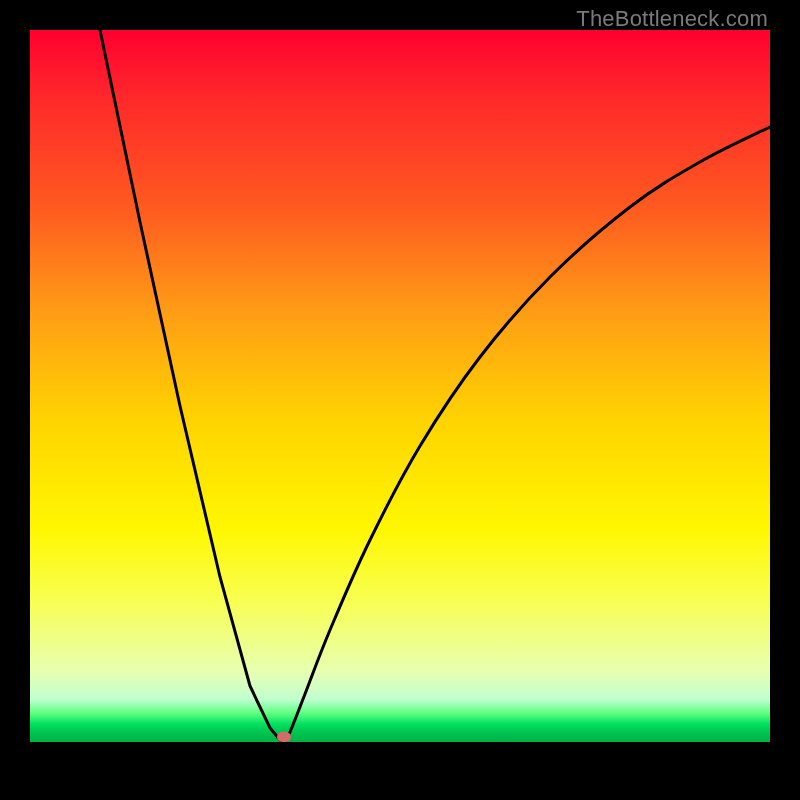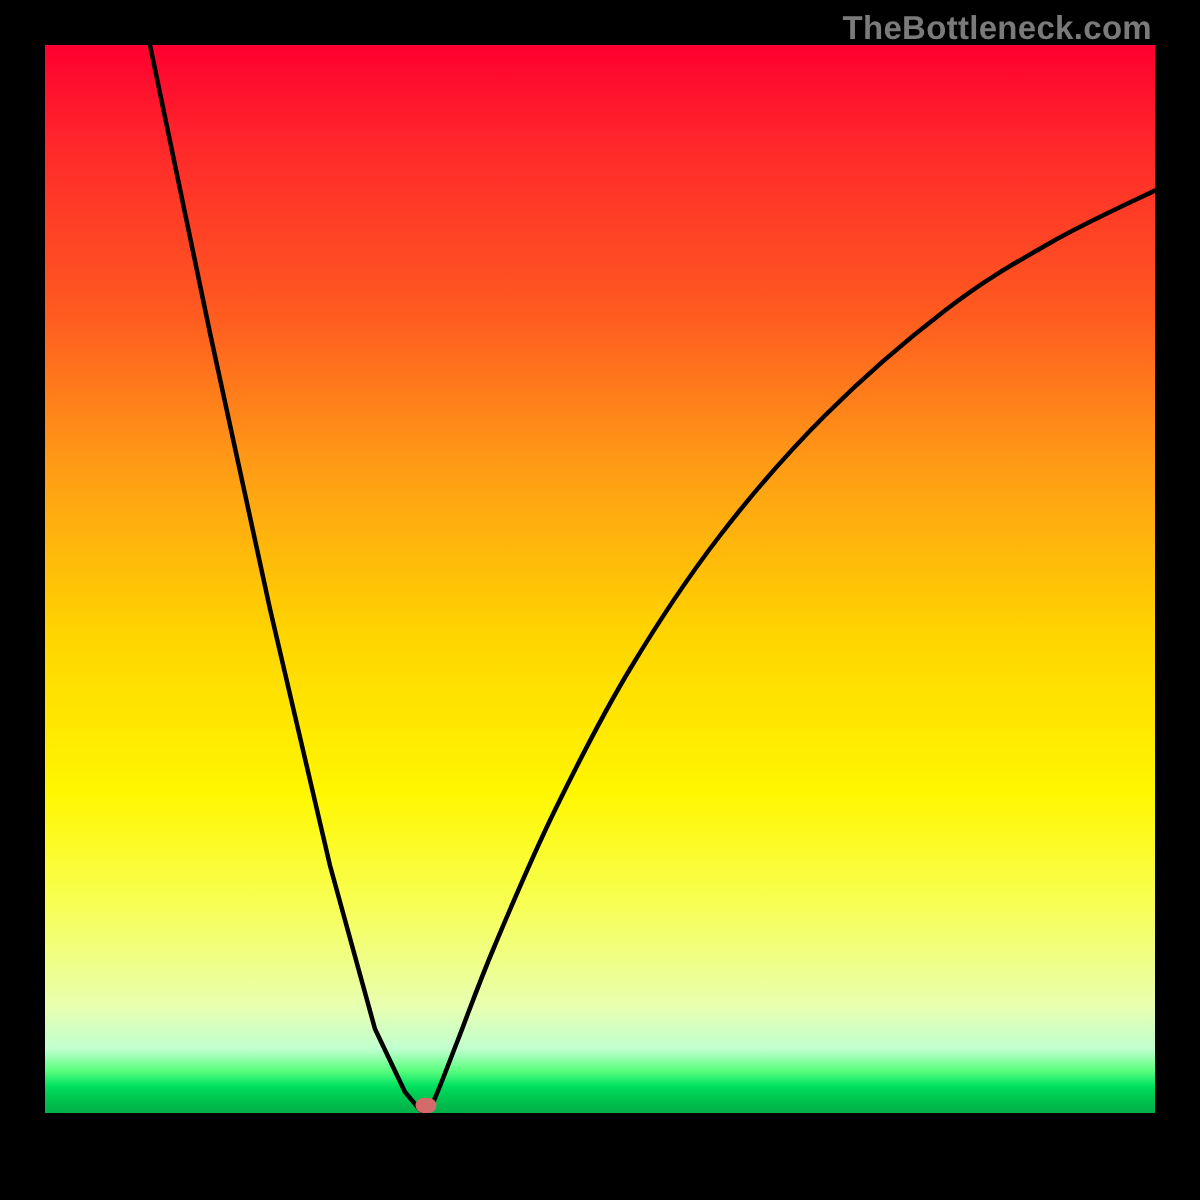--- a/index.html
+++ b/index.html
@@ -57,21 +57,21 @@
     width: 740px;
     height: 740px;
     overflow: visible;
   }
   .watermark {
     position: absolute;
     top: 6px;
     right: 32px;
     color: #7a7a7a;
     font-size: 22px;
-    font-weight: 700;
+    font-weight: 400;
     letter-spacing: 0.2px;
   }
   .marker {
     position: absolute;
     width: 14px;
     height: 10px;
     border-radius: 5px;
     background: #d46a6a;
   }
 </style>

